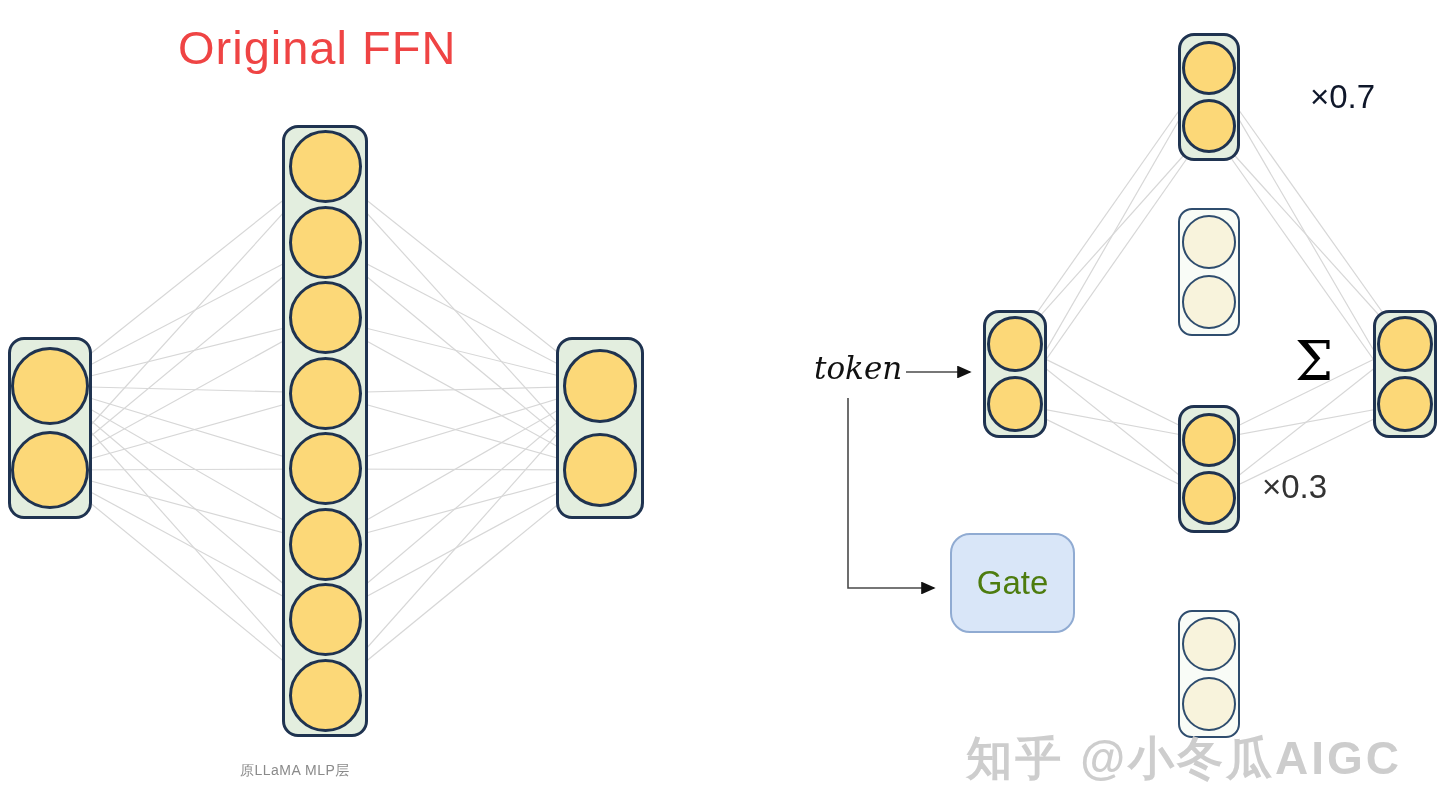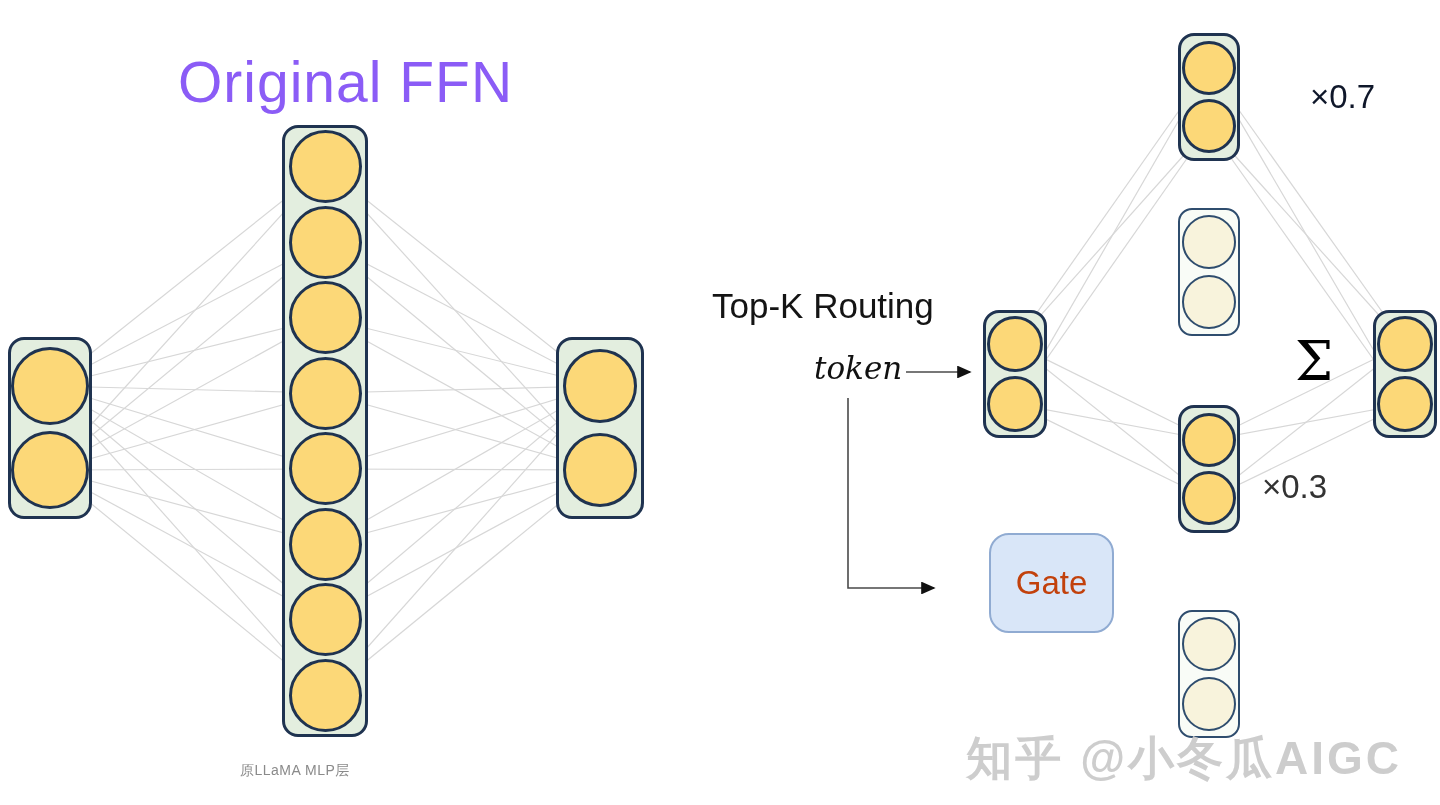--- a/index.html
+++ b/index.html
@@ -19,28 +19,28 @@
     border-color:var(--inactive-border);border-width:2.5px;border-radius:14px;
   }
   .node{
     box-sizing:border-box;border-radius:50%;
     background:var(--node-fill-active);border:3px solid var(--node-border);
   }
   .block.inactive .node{
     background:var(--node-fill-inactive);border-width:2.5px;border-color:var(--inactive-border);
   }
   .txt{position:absolute;z-index:3;white-space:nowrap;}
-  .title-left{left:178px;top:20px;font-size:57px;color:#8b5cf6;letter-spacing:1px;margin-top:29px;}
+  .title-left{left:178px;top:20px;font-size:47px;color:#ef4444;letter-spacing:1px;}
   .title-right{left:712px;top:286px;font-size:35px;color:#141414;}
   .token-label{left:802px;top:350px;font-family:"DejaVu Serif",serif;font-style:italic;font-size:31px;color:#111;margin-left:12px;}
   .gate-box{
-    position:absolute;z-index:2;left:989px;top:533px;width:125px;height:100px;box-sizing:border-box;
+    position:absolute;z-index:2;left:950px;top:533px;width:125px;height:100px;box-sizing:border-box;
     background:var(--gate-bg);border:2px solid var(--gate-border);border-radius:20px;
     display:flex;align-items:center;justify-content:center;
-    font-size:33px;color:#c2410c;
+    font-size:33px;color:#4d7c0f;
   }
   .weight-top{left:1262px;top:78px;font-size:33px;color:#0f172a;margin-left:48px;}
   .weight-bottom{left:1262px;top:468px;font-size:33px;color:#333;}
   .sigma{left:1295px;top:330px;font-family:"DejaVu Serif",serif;font-size:54px;color:#000;}
   .caption{font-size:14px;color:var(--caption-text);letter-spacing:0.5px;}
   .caption-left{left:240px;top:762px;}
   .caption-right{left:985px;top:762px;}
   .watermark{
     right:38px;top:716px;font-size:46px;font-weight:700;letter-spacing:3px;
     color:var(--watermark-text);text-shadow:1px 1px 0 #ffffff;opacity:0.95;margin-top:12px;
@@ -129,21 +129,20 @@
       <div class="node" style="width: 73px; height: 73px;"></div>
     </div>
 
   <div class="block" id="blk-outL" style="left:556px;top:337px;width:88px;height:182px;">
       <div class="node" style="width: 74px; height: 74px;"></div>
       <div class="node" style="width: 74px; height: 74px;"></div>
     </div>
 
   <div class="txt caption caption-left">原LLaMA MLP层</div>
 
-  <div class="txt title-right">Top-K Routing</div>
   <div class="txt token-label">token</div>
 
   <div class="block" id="blk-token" style="left:983px;top:310px;width:64px;height:128px;">
       <div class="node" style="width: 56px; height: 56px;"></div>
       <div class="node" style="width: 56px; height: 56px;"></div>
     </div>
 
   <div class="block" id="blk-e1" style="left:1178px;top:33px;width:62px;height:128px;">
       <div class="node" style="width: 54px; height: 54px;"></div>
       <div class="node" style="width: 54px; height: 54px;"></div>

